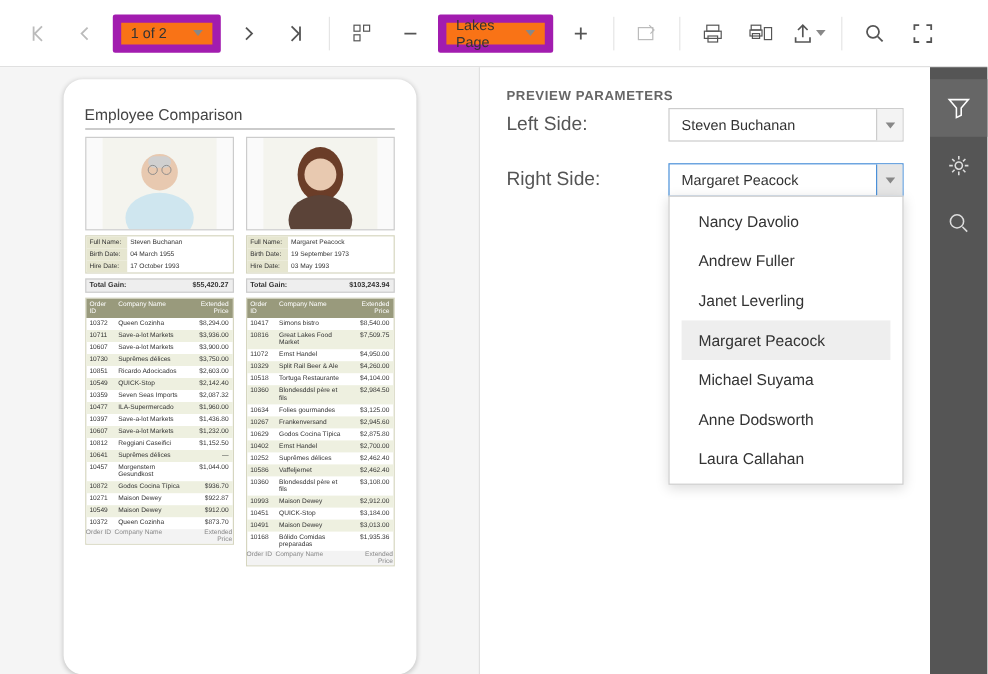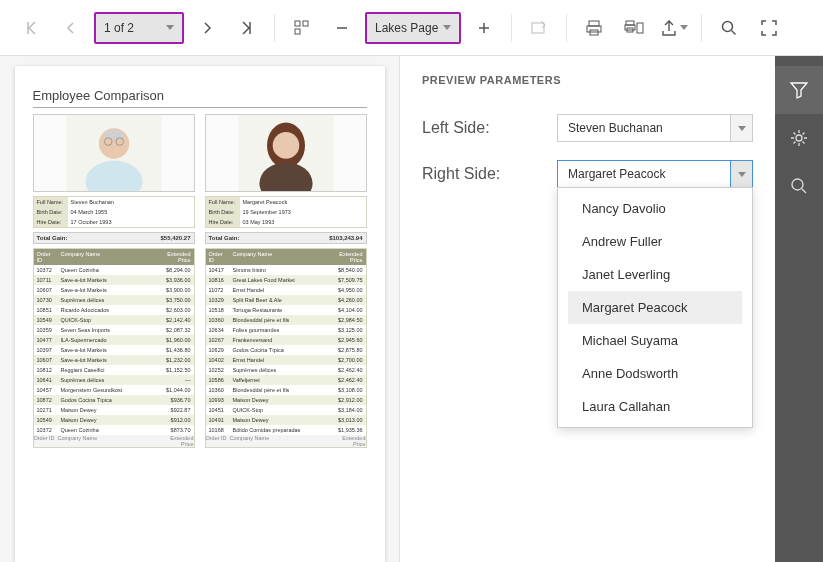--- a/index.html
+++ b/index.html
@@ -26,26 +26,26 @@
     width: 34px; height: 34px;
     display: flex; align-items: center; justify-content: center;
     border-radius: 3px;
     color: #555;
     cursor: pointer;
   }
   .tb-btn.disabled { color: #bbb; cursor: default; }
   .tb-sep { width: 1px; height: 28px; background: #e5e5e5; margin: 0 4px; }
   .tb-select {
     height: 32px;
-    border: 2px solid #a21caf;
+    border: 7px solid #a21caf;
     border-radius: 2px;
     display: flex;
     align-items: center;
     padding: 0 8px;
-    background: #e5e5e5;
+    background: #f97316;
     position: relative;
     font-size: 12px;
   }
   .tb-select .caret { margin-left: 10px; }
   .caret {
     width: 0; height: 0;
     border-left: 4px solid transparent;
     border-right: 4px solid transparent;
     border-top: 5px solid #888;
   }
@@ -59,25 +59,26 @@
     width: 400px;
     background: #f5f5f5;
     border-right: 1px solid #e0e0e0;
     overflow: hidden;
     position: relative;
     display: flex;
     justify-content: center;
     padding-top: 10px;
   }
   .page {
-    width: 370px;
+    width: 294px;
     background: #fff;
     box-shadow: 0 1px 4px rgba(0,0,0,0.2);
     padding: 22px 18px;
     font-size: 6.5px;
+    border-radius: 16px;
   }
   .page h1 { font-size: 13px; font-weight: 500; color: #444; margin: 0 0 4px; }
   .page hr { border: none; border-top: 1px solid #aaa; margin: 0 0 6px; }
   .cols { display: flex; gap: 10px; }
   .col { flex: 1; }
   .photo {
     width: 100%;
     height: 78px;
     border: 1px solid #ccc;
     background: #fafafa;
@@ -112,21 +113,21 @@
   .params {
     flex: 1;
     padding: 18px 22px;
     position: relative;
   }
   .params-title {
     font-size: 11px;
     font-weight: 600;
     letter-spacing: 0.5px;
     color: #666;
-    margin-bottom: 28px;
+    margin-bottom: 4px;
   }
   .param-row {
     display: flex;
     align-items: center;
     margin-bottom: 18px;
   }
   .param-label { width: 135px; font-size: 16px; color: #555; }
   .combo {
     flex: 1;
     height: 28px;

